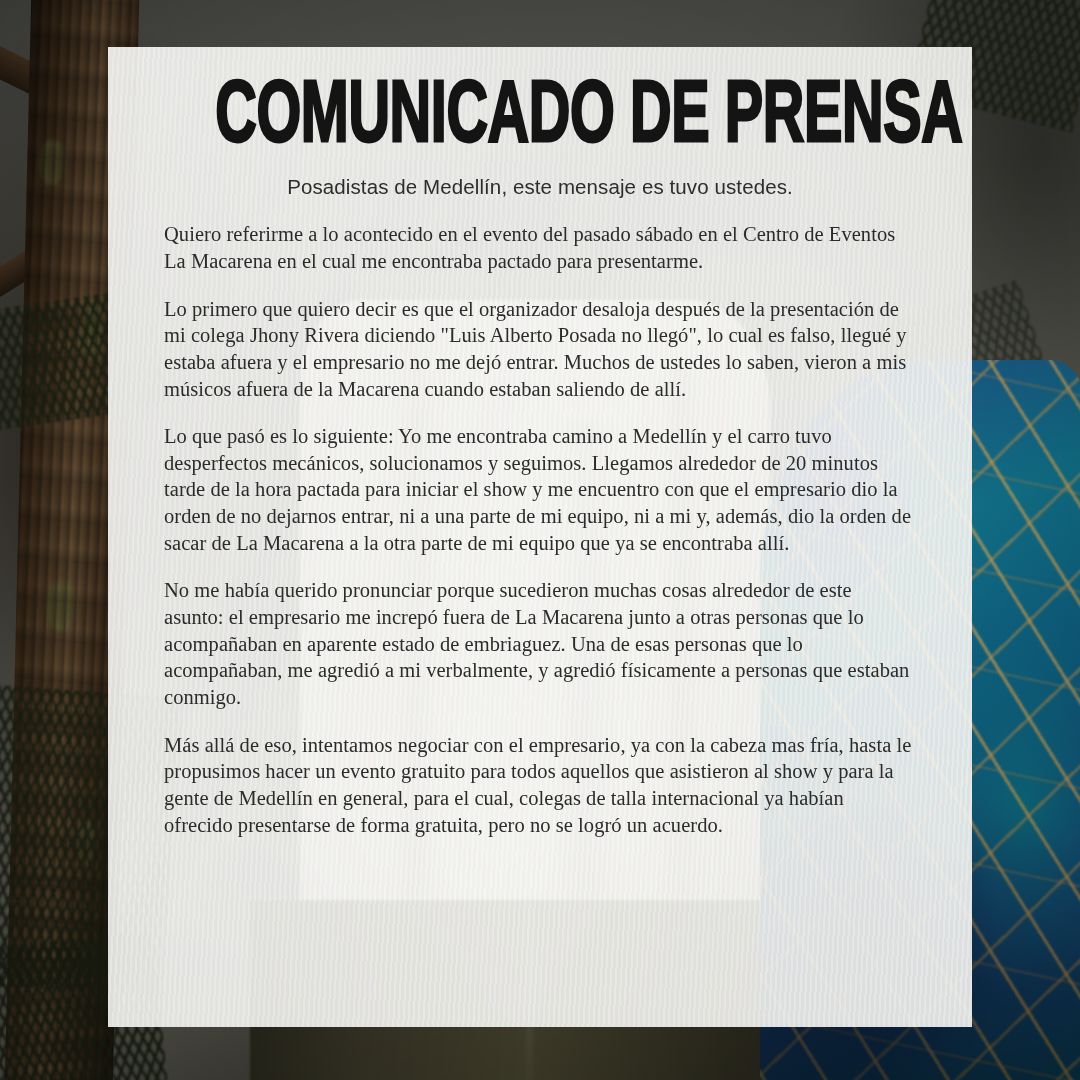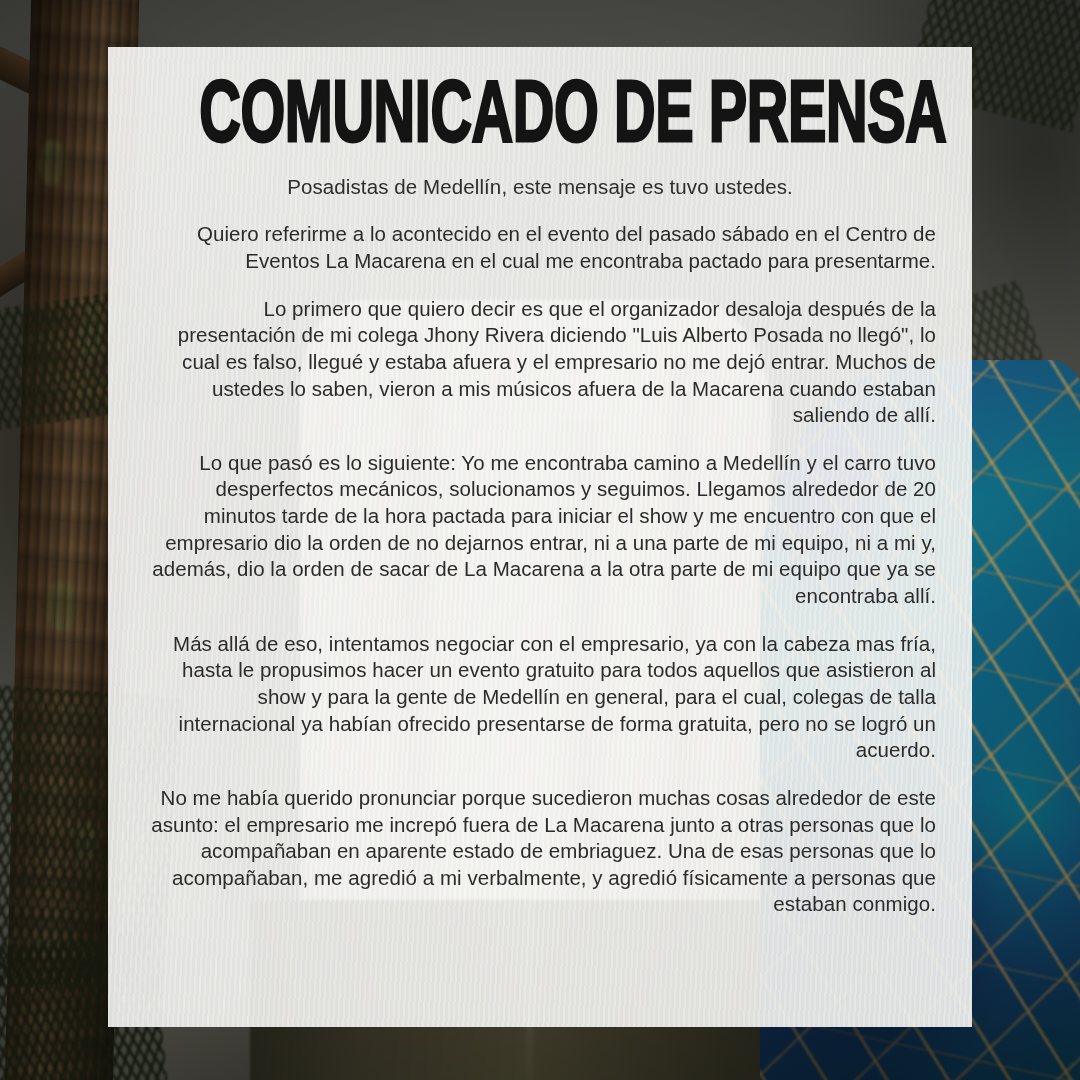--- a/index.html
+++ b/index.html
@@ -178,21 +178,21 @@
 
   
   #card {
     position: absolute;
     left: 108px;
     top: 47px;
     width: 864px;
     height: 980px;
     background: rgba(243,243,241,.90);
     box-sizing: border-box;
-    padding: 0 6px;
+    padding: 0 26px;
     overflow: hidden;
   }
   
   #card::before {
     content: "";
     position: absolute; inset: 0;
     pointer-events: none;
     background:
       repeating-linear-gradient(93deg, rgba(255,255,255,.30) 0 2px, rgba(225,224,219,.14) 2px 5px),
       linear-gradient(120deg, rgba(255,255,255,.22) 0%, rgba(255,255,255,0) 45%);
@@ -225,25 +225,26 @@
     color: #2d2d2d;
     letter-spacing: .1px;
   }
 
   .body-block {
     margin: 0;
     padding: 0;
   }
   .para {
     margin: 21px 30px 0 30px;
-    text-align: right;
+    text-align: left;
     font-size: 20.5px;
     line-height: 1.30;
     color: #2b2b2b;
     letter-spacing: .05px;
+    font-family: Liberation Serif, serif;
   }
 </style>
 </head>
 <body>
 
 <div id="stage">
 
   <div class="bg-layer bg-sky"></div>
   <div class="bg-layer bg-haze"></div>
 
@@ -278,21 +279,21 @@
     <div id="card-inner">
 
       <h1 class="title">COMUNICADO DE PRENSA</h1>
 
       <p class="lede">Posadistas de Medellín, este mensaje es tuvo ustedes.</p>
 
       <div class="body-block">
         <p class="para">Quiero referirme a lo acontecido en el evento del pasado sábado en el Centro de Eventos La Macarena en el cual me encontraba pactado para presentarme.</p>
         <p class="para">Lo primero que quiero decir es que el organizador desaloja después de la presentación de mi colega Jhony Rivera diciendo "Luis Alberto Posada no llegó", lo cual es falso, llegué y estaba afuera y el empresario no me dejó entrar. Muchos de ustedes lo saben, vieron a mis músicos afuera de la Macarena cuando estaban saliendo de allí.</p>
         <p class="para">Lo que pasó es lo siguiente: Yo me encontraba camino a Medellín y el carro tuvo desperfectos mecánicos, solucionamos y seguimos. Llegamos alrededor de 20 minutos tarde de la hora pactada para iniciar el show y me encuentro con que el empresario dio la orden de no dejarnos entrar, ni a una parte de mi equipo, ni a mi y, además, dio la orden de sacar de La Macarena a la otra parte de mi equipo que ya se encontraba allí.</p>
+        <p class="para">No me había querido pronunciar porque sucedieron muchas cosas alrededor de este asunto: el empresario me increpó fuera de La Macarena junto a otras personas que lo acompañaban en aparente estado de embriaguez. Una de esas personas que lo acompañaban, me agredió a mi verbalmente, y agredió físicamente a personas que estaban conmigo.</p>
         <p class="para">Más allá de eso, intentamos negociar con el empresario, ya con la cabeza mas fría, hasta le propusimos hacer un evento gratuito para todos aquellos que asistieron al show y para la gente de Medellín en general, para el cual, colegas de talla internacional ya habían ofrecido presentarse de forma gratuita, pero no se logró un acuerdo.</p>
-        <p class="para">No me había querido pronunciar porque sucedieron muchas cosas alrededor de este asunto: el empresario me increpó fuera de La Macarena junto a otras personas que lo acompañaban en aparente estado de embriaguez. Una de esas personas que lo acompañaban, me agredió a mi verbalmente, y agredió físicamente a personas que estaban conmigo.</p>
 
       </div>
 
     </div>
   </article>
 
 </div>
 
 </body></html>

